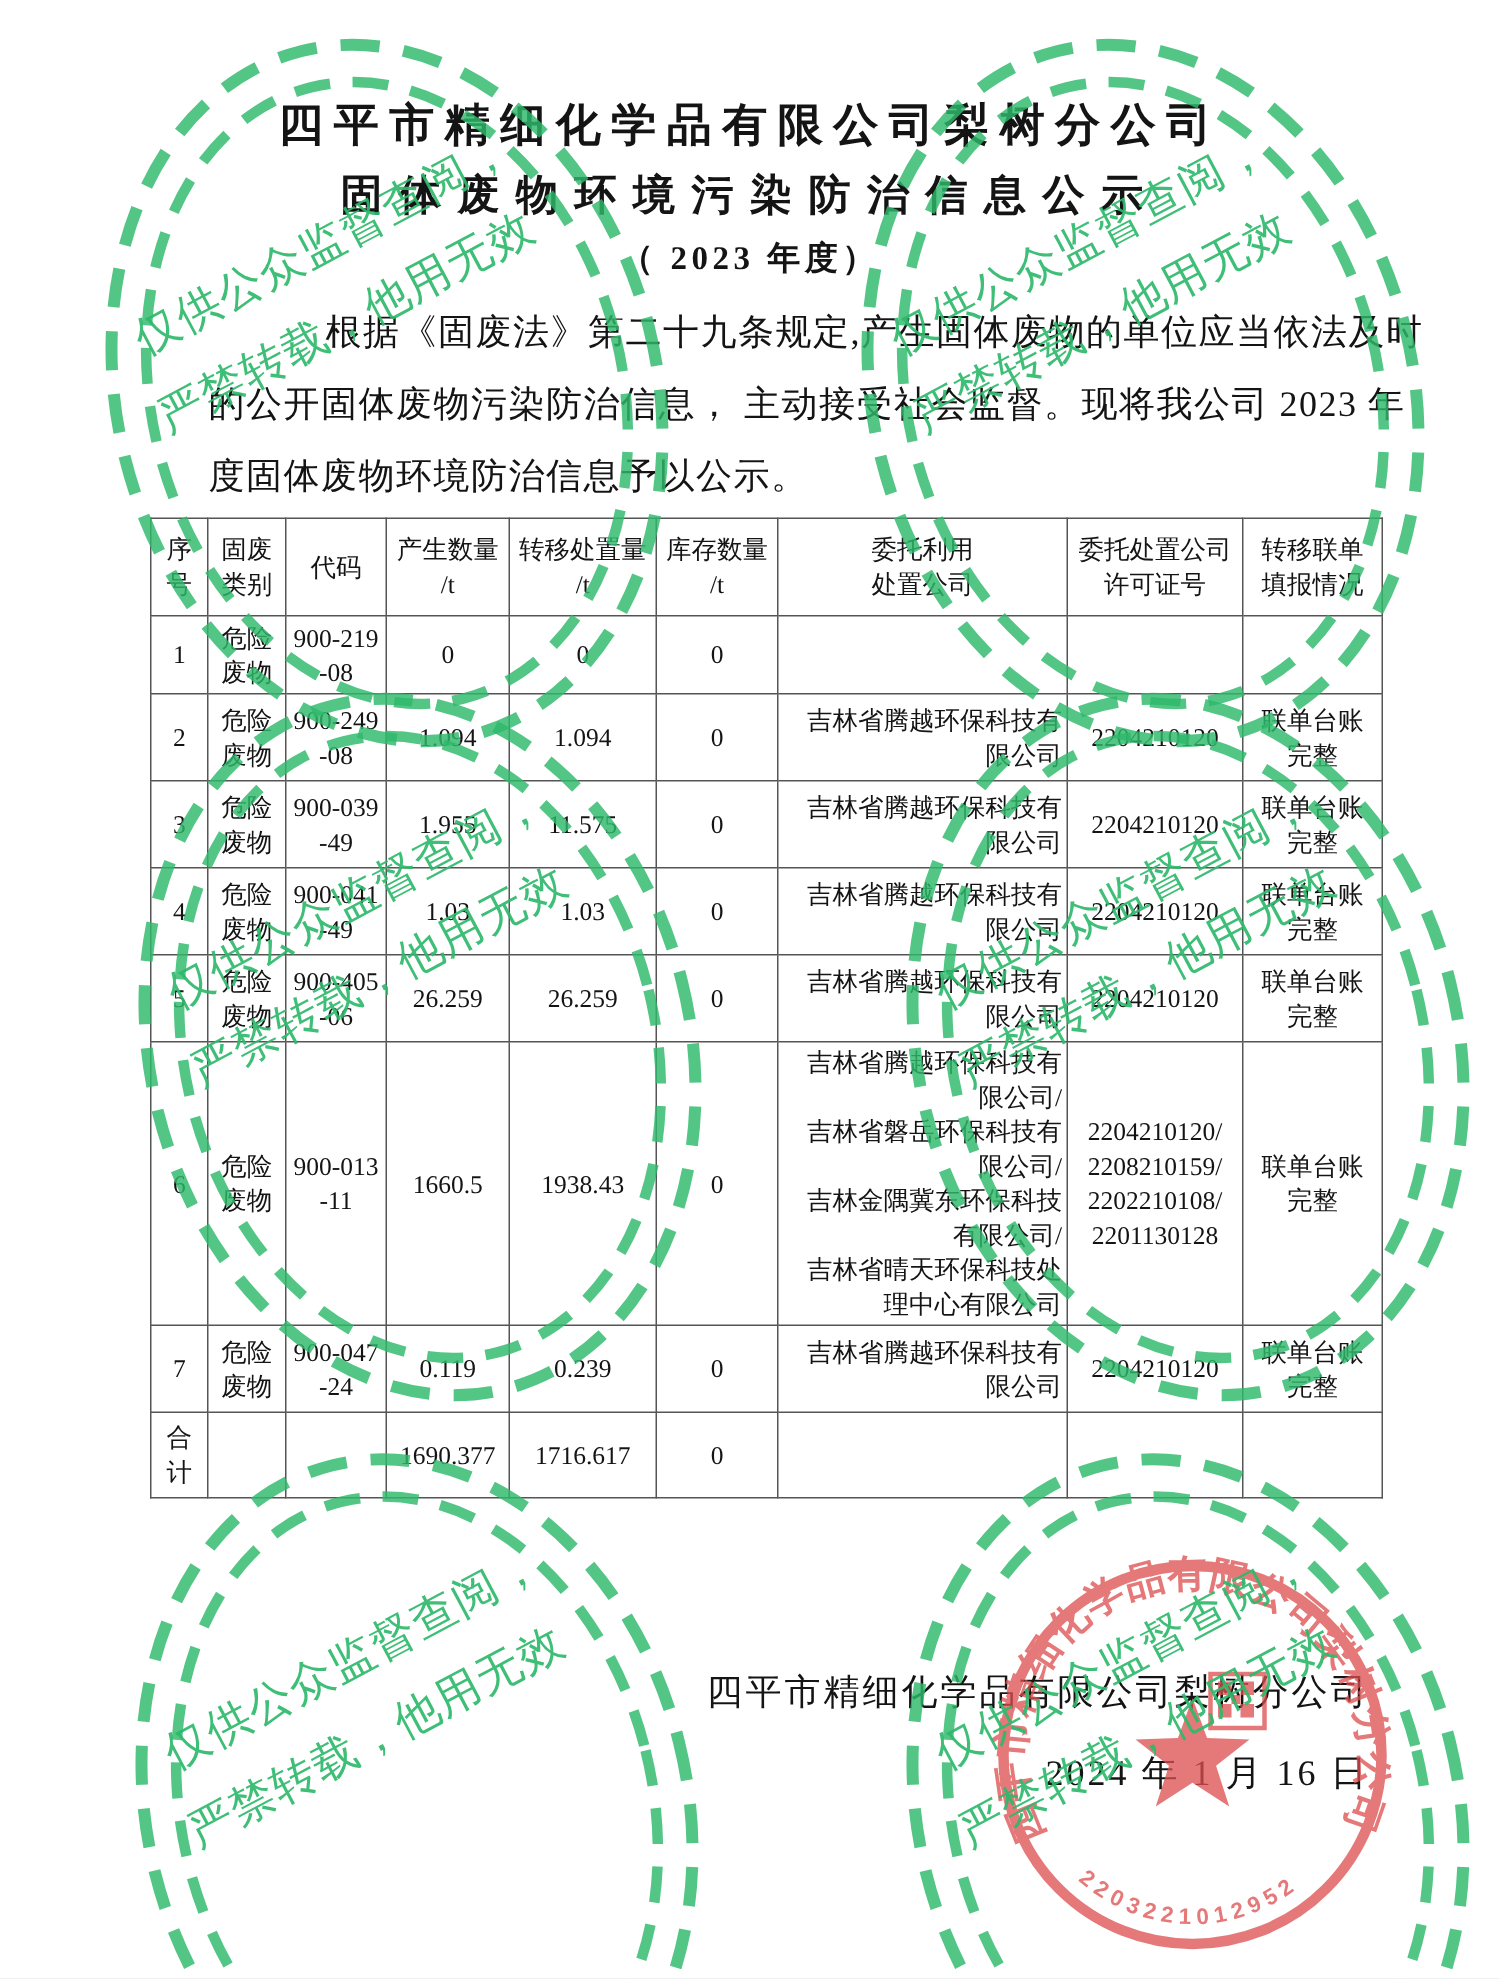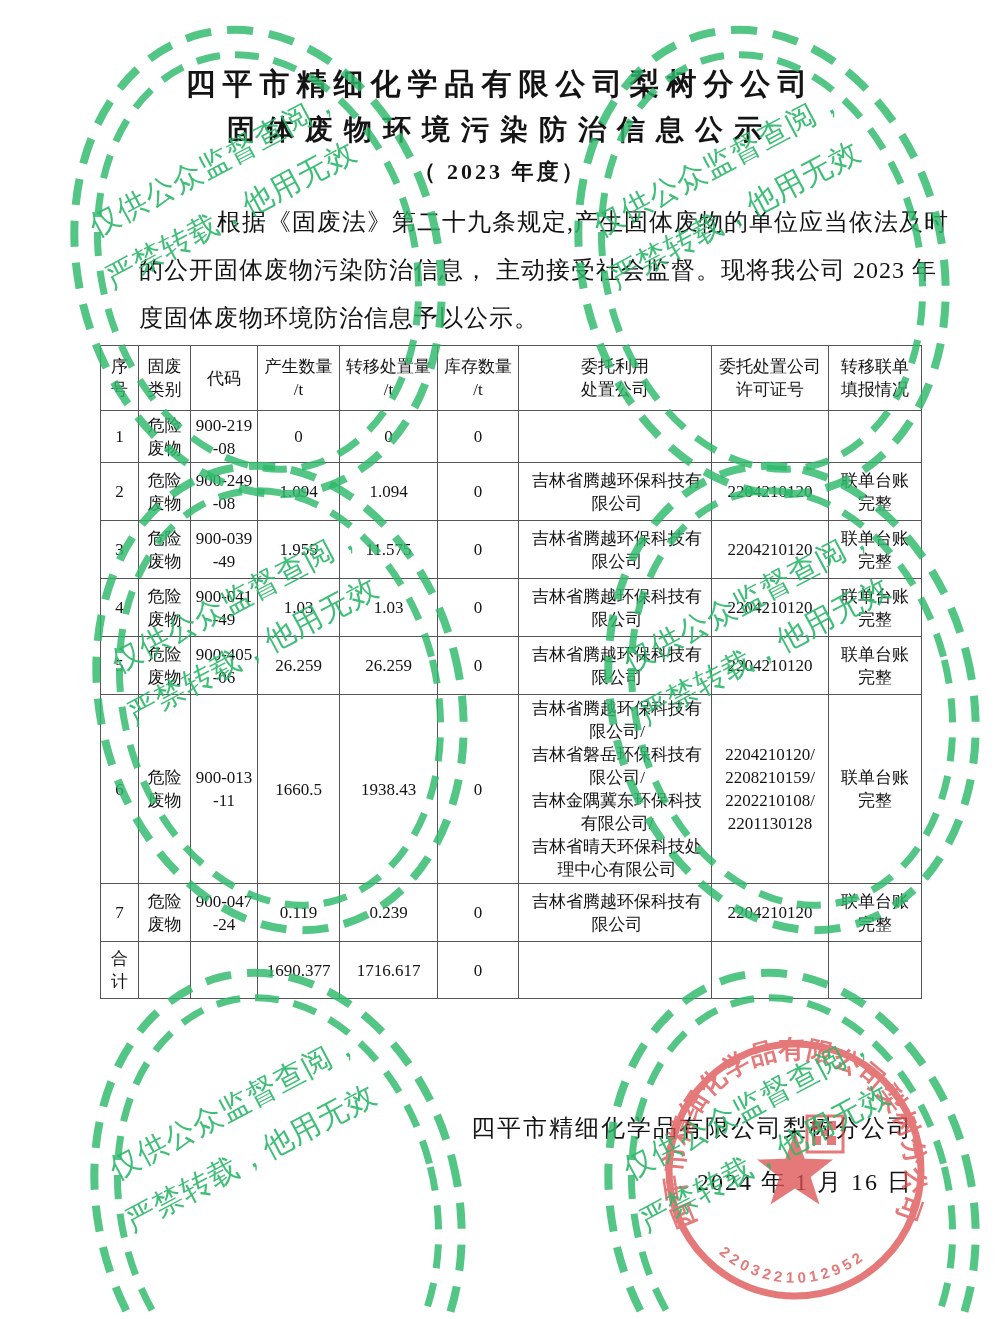--- a/index.html
+++ b/index.html
@@ -24,21 +24,21 @@
   .indent-sm{padding-left:46px;}
   .sig-line{position:absolute;top:1112px;right:87px;font-size:24px;letter-spacing:2px;z-index:1;}
   .date-line{position:absolute;top:1166px;right:87px;font-size:24px;letter-spacing:2px;z-index:1;}
   
   table.waste{position:absolute;top:345px;left:100px;width:821px;border-collapse:collapse;
     table-layout:fixed;font-size:17px;z-index:1;}
   .waste th,.waste td{
     border:1px solid #555;text-align:center;vertical-align:middle;
     white-space:pre-line;word-break:break-all;padding:2px 3px;line-height:23px;font-weight:400;}
   .waste thead tr{height:65px;}
-  .waste td.col-company{text-align:center;padding-left:7px;}
+  .waste td.col-company{text-align:right;padding-left:7px;}
   
   .wm-layer{position:absolute;inset:0;z-index:3;pointer-events:none;}
   .wm{position:absolute;width:420px;height:520px;transform:translate(-50%,-50%);}
   .wm svg{position:absolute;left:0;top:0;overflow:visible;}
   .wm span{position:absolute;white-space:nowrap;
     font-family:"Liberation Sans","DejaVu Sans",sans-serif;
     font-size:30px;letter-spacing:1px;opacity:.92;
     transform:rotate(-28deg);transform-origin:left center;}
   .wm .wm-l1{left:44px;top:206px;}
   .wm .wm-l2{left:60px;top:258px;}

